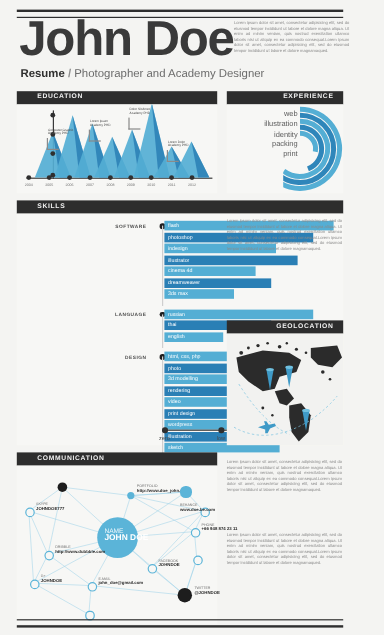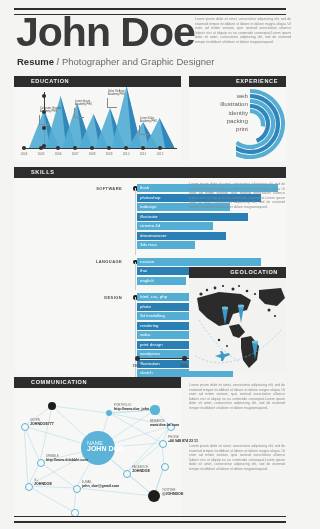--- a/index.html
+++ b/index.html
@@ -88,21 +88,21 @@
 </head>
 <body>
 
 <div class="page">
 
   <div class="top-rule"></div>
   <div class="name">John Doe</div>
   <div class="subtitle">
     <b>Resume</b>
     <span class="slash">/</span>
-    <span class="role">Photographer and Graphic Designer</span>
+    <span class="role">Photographer and Academy Designer</span>
   </div>
   <div class="intro">Lorem ipsum dolor sit amet, consectetur adipisicing elit, sed do eiusmod tempor incididunt ut labore et dolore magna aliqua. Ut enim ad minim veniam, quis nostrud exercitation ullamco laboris nisi ut aliquip ex ea commodo consequat.Lorem ipsum dolor sit amet, consectetur adipisicing elit, sed do eiusmod tempor incididunt ut labore et dolore magnamaqued.</div>
 
   <div class="bar left" id="edu-bar">
     <span>EDUCATION</span>
   </div>
   <div class="panel" id="edu-panel"></div>
   <div class="axis-v"></div>
   <div class="axis-h"></div>
   <svg id="edu-svg" style="position:absolute;left:14px;top:87px;" width="167" height="62">

